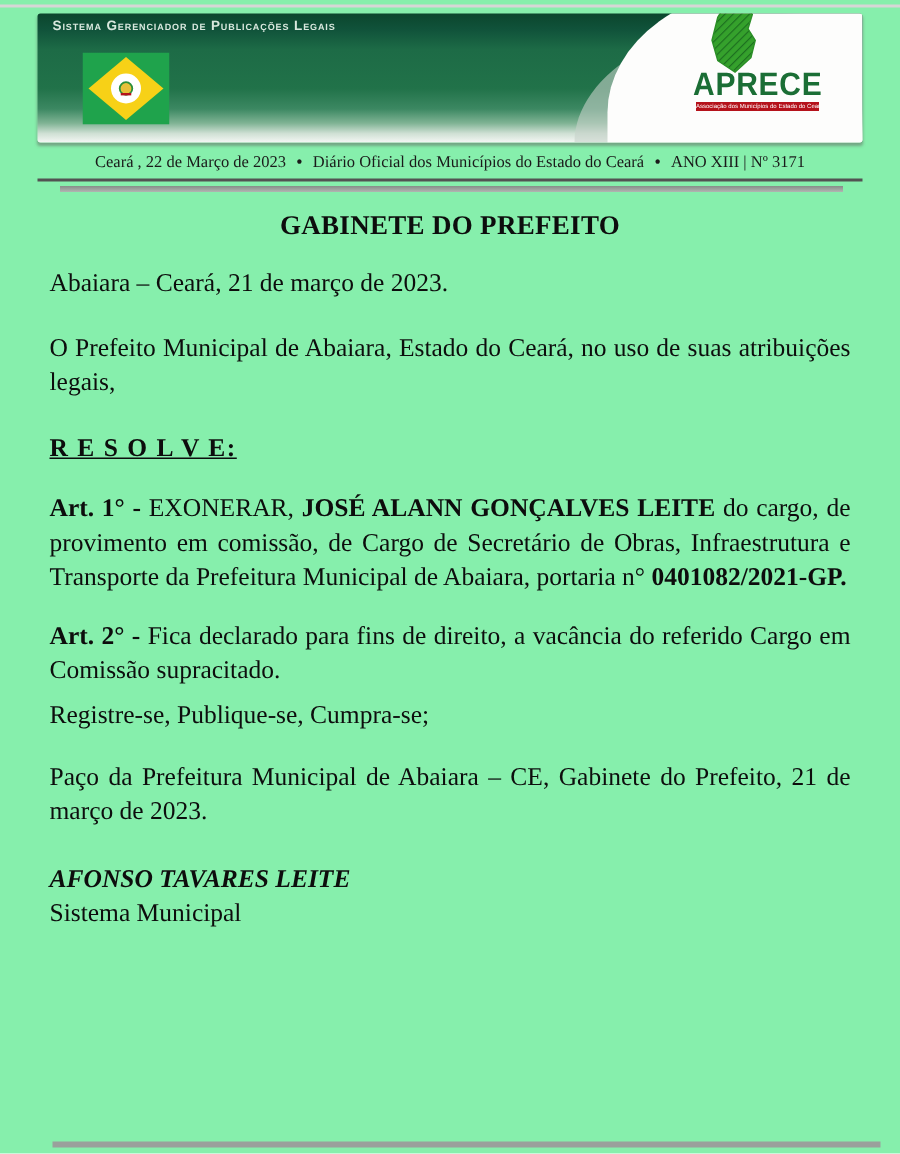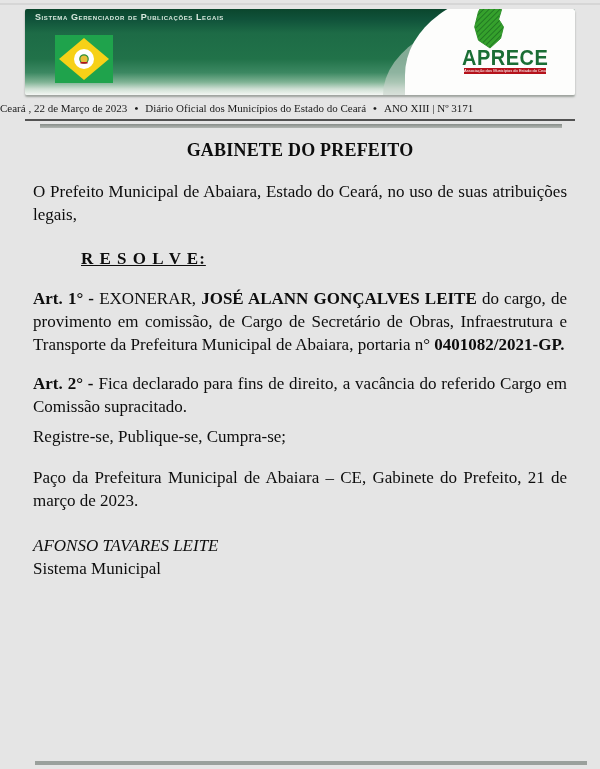--- a/index.html
+++ b/index.html
@@ -1,17 +1,17 @@
 <!DOCTYPE html>
 <html><head>
 <meta charset="utf-8">
 <style>
   html,body { margin:0; padding:0; background:#ffffff; }
   .page {
-    position:relative; width:600px; height:769px; background:#e5e5e5;
+    position:relative; width:600px; height:769px; background:#86efac;
     overflow:hidden; font-family:"Liberation Serif", serif; color:#0d0d0d;
   }
   .top-hairline { position:absolute; top:3px; left:0; width:600px; height:2px; background:#d6d6d6; }
 
   
   .banner {
     position:absolute; top:9px; left:25px; width:550px; height:86px;
     background:linear-gradient(180deg,#0b462d 0%,#10523a 12%,#1d6b46 28%,#217249 58%,#3c8862 74%,#7fb394 85%,#cfe0d4 93%,#f4f7f4 100%);
     border-radius:2px; box-shadow:0 2px 2px rgba(100,110,100,.55); overflow:hidden;
   }
@@ -31,41 +31,41 @@
     position:absolute; left:57px; top:57px; font-family:"Liberation Sans",sans-serif;
     font-weight:bold; font-size:20px; letter-spacing:.5px; color:#1b6e35; transform:scaleY(1.08);
   }
   .aprece-caption {
     position:absolute; left:59px; top:79px; width:82px; height:6px; background:#b5121b;
     color:#fff; font-family:"Liberation Sans",sans-serif; font-size:4px; line-height:6px;
     text-align:center; white-space:nowrap; overflow:hidden;
   }
 
   
-  .dateline { position:absolute; top:102px; left:0; width:600px; text-align:left; font-size:11px; color:#1a1a1a; }
+  .dateline { position:absolute; top:102px; left:0; width:600px; text-align:center; font-size:11px; color:#1a1a1a; }
   .dateline .dot { font-weight:bold; margin:0 7px; }
   .rule-thin  { position:absolute; top:119px; left:25px; width:550px; border-top:2px solid #525252; }
   .rule-thick { position:absolute; top:124px; left:40px; width:522px; height:4px; background:linear-gradient(180deg,#878d89,#b1b6b2); }
   .bottom-rule{ position:absolute; top:761px; left:35px; width:552px; height:4px; background:#9aa09c; }
 
   
   .content { position:absolute; top:128px; left:33px; width:534px; }
   .doc-title { margin:12px 0 0; text-align:center; font-weight:bold; font-size:18px; line-height:20px; letter-spacing:.2px; }
   .content p { margin:0; font-size:17px; line-height:23px; }
   .just { text-align:justify; }
   .place-date { margin-top:17px !important; }
   .preamble   { margin-top:20px !important; }
   .resolve    { margin-top:21px !important; font-weight:bold; letter-spacing:1px; }
-  .resolve span { text-decoration:underline;margin-left:48px; }
+  .resolve span { text-decoration:underline; }
   .art1 { margin-top:17px !important; }
   .art2 { margin-top:16px !important; }
   .art3 { margin-top:0 !important; }
   .closing   { margin-top:7px !important; }
   .place-sig { margin-top:18px !important; }
-  .sig-name  { margin-top:22px !important; font-weight:normal; font-style:italic; }
+  .sig-name  { margin-top:22px !important; font-weight:bold; font-style:italic; }
   .sig-role  { margin-top:0 !important; }
   .pub-block { margin:5px -18px 0 0; text-align:right; font-size:16.5px; line-height:22px; }
   .pub-label { font-weight:bold; }
   .pub-code b { font-weight:bold; }
 </style>
 </head>
 <body>
 
 <div class="page">
 
@@ -108,20 +108,21 @@
   </div>
 
   <div class="rule-thin"></div>
   <div class="rule-thick"></div>
 
   <div class="content">
     <div class="doc-title">
       <div>GABINETE DO PREFEITO</div>
     </div>
 
+    <p class="place-date">Abaiara – Ceará, 21 de março de 2023.</p>
 
     <p class="preamble just">O Prefeito Municipal de Abaiara, Estado do Ceará, no uso de suas atribuições legais,</p>
 
     <p class="resolve"><span>R E S O L V E:</span></p>
 
     <p class="art1 just"><b>Art. 1° - </b><span>EXONERAR, </span><b>JOSÉ ALANN GONÇALVES LEITE</b><span> do cargo, de provimento em comissão, de Cargo de Secretário de Obras, Infraestrutura e Transporte da Prefeitura Municipal de Abaiara, portaria n° </span><b>0401082/2021-GP.</b></p>
 
     <p class="art2 just"><b>Art. 2° - </b><span>Fica declarado para fins de direito, a vacância do referido Cargo em Comissão supracitado.</span></p>
 
 

